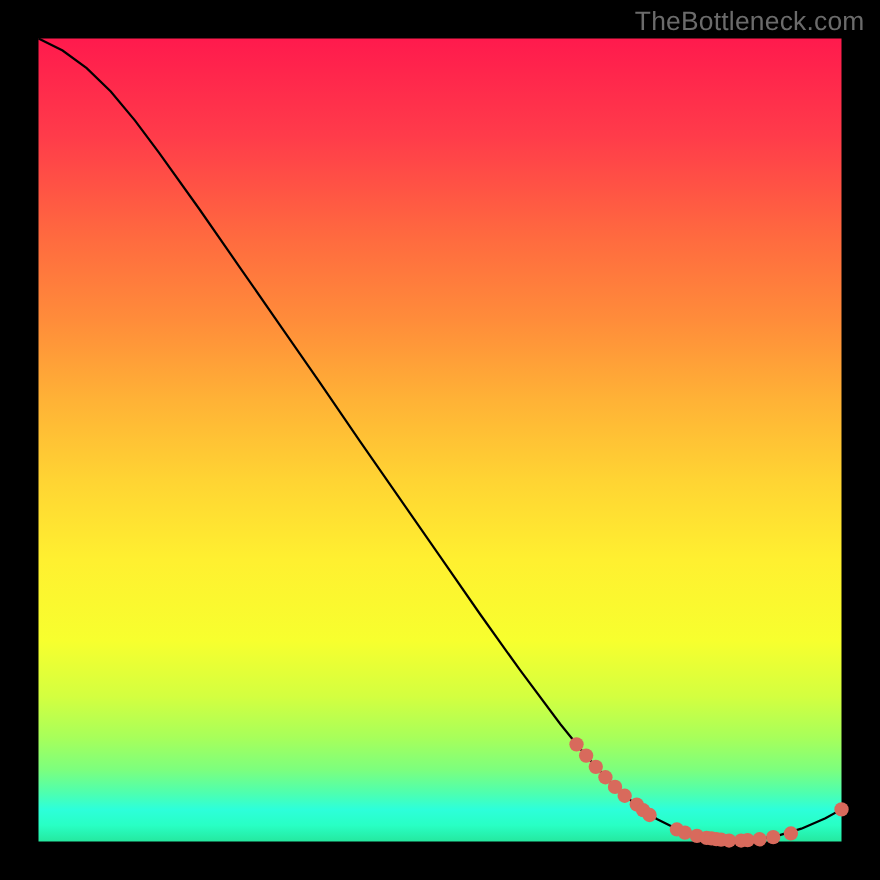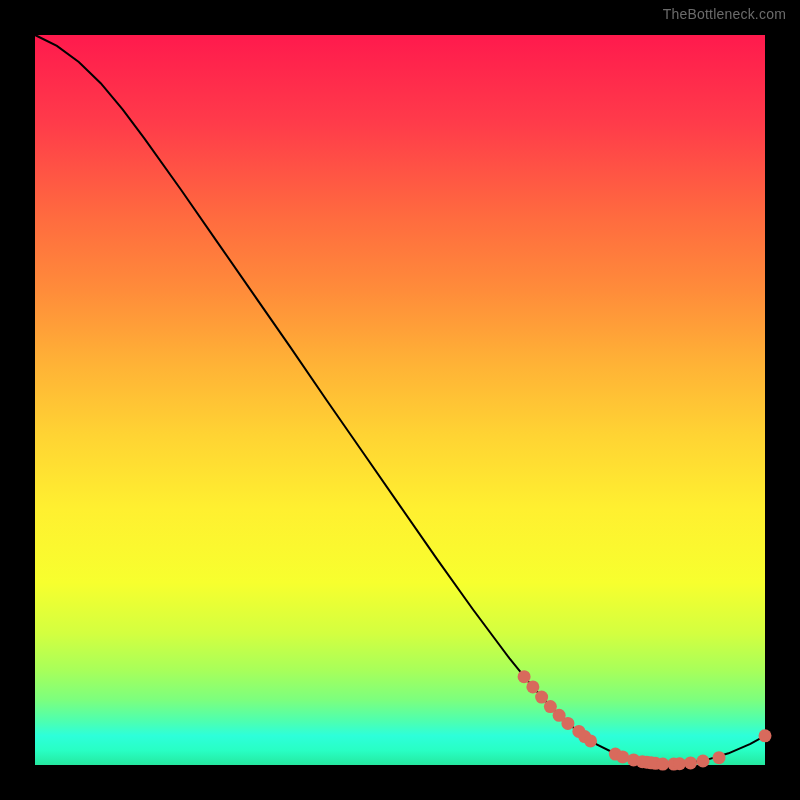--- a/index.html
+++ b/index.html
@@ -32,21 +32,21 @@
       #2dffda 96%,
       #28ffc4 98%,
       #25e89f 100%
     );
   }
   .watermark {
     position: absolute;
     top: 6px;
     right: 14px;
     font-family: Arial, Helvetica, sans-serif;
-    font-size: 14px;
+    font-size: 24px;
     color: #6b6b6b;
     letter-spacing: 0.2px;
   }
   svg.curve {
     position: absolute;
     left: 0; top: 0;
     width: 730px;
     height: 730px;
     overflow: visible;
   }

